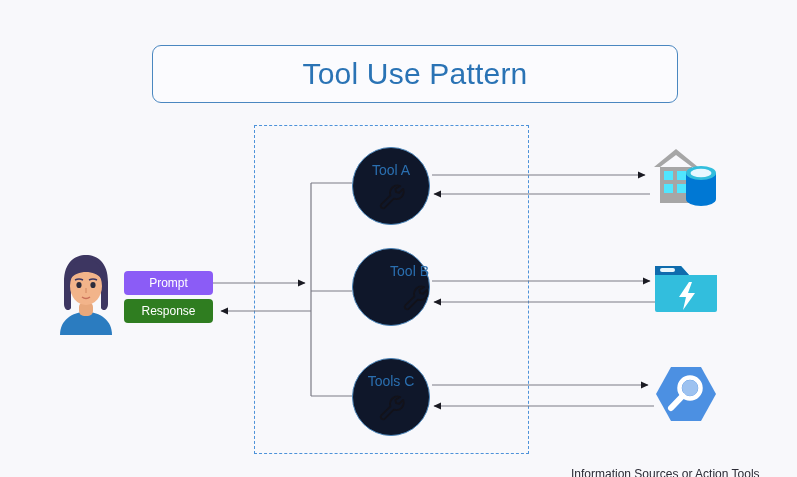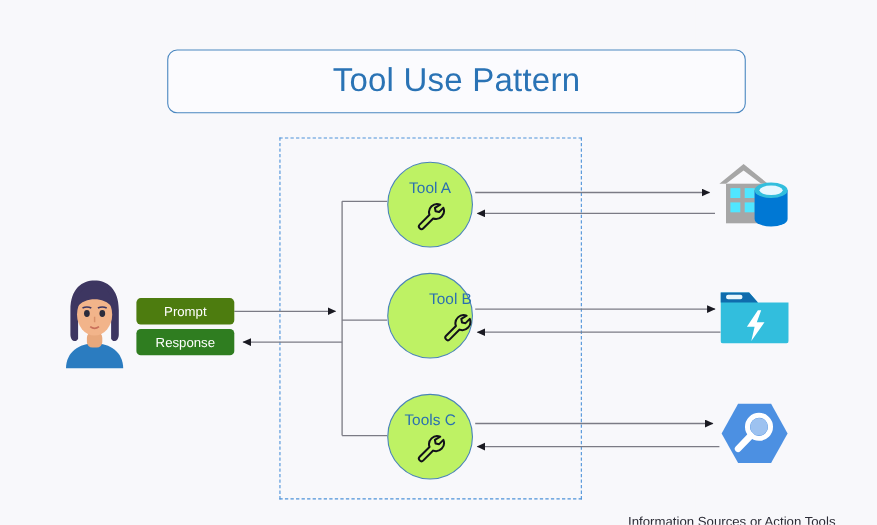--- a/index.html
+++ b/index.html
@@ -54,21 +54,21 @@
     background: transparent;
   }
 
   
   .tool-node {
     position: absolute;
     width: 78px;
     height: 78px;
     border-radius: 50%;
     border: 1.3px solid #4a84b8;
-    background: #bef264;
+    background: #0f172a;
     box-sizing: border-box;
     display: flex;
     flex-direction: column;
     align-items: center;
     justify-content: center;
   }
   .tool-label {
     font-size: 14px;
     color: #2a6fb0;
     line-height: 1;
@@ -95,21 +95,21 @@
     left: 124px;
     width: 89px;
     height: 24px;
     border-radius: 4px;
     display: flex;
     align-items: center;
     justify-content: center;
     font-size: 12px;
     color: #ffffff;
   }
-  #prompt-box { top: 271px; background: #4d7c0f; }
+  #prompt-box { top: 271px; background: #8b5cf6; }
   #response-box { top: 299px; background: #2f7d20; text-align: right; }
 
   
   .avatar {
     position: absolute;
     left: 54px;
     top: 252px;
     width: 64px;
     height: 83px;
   }

